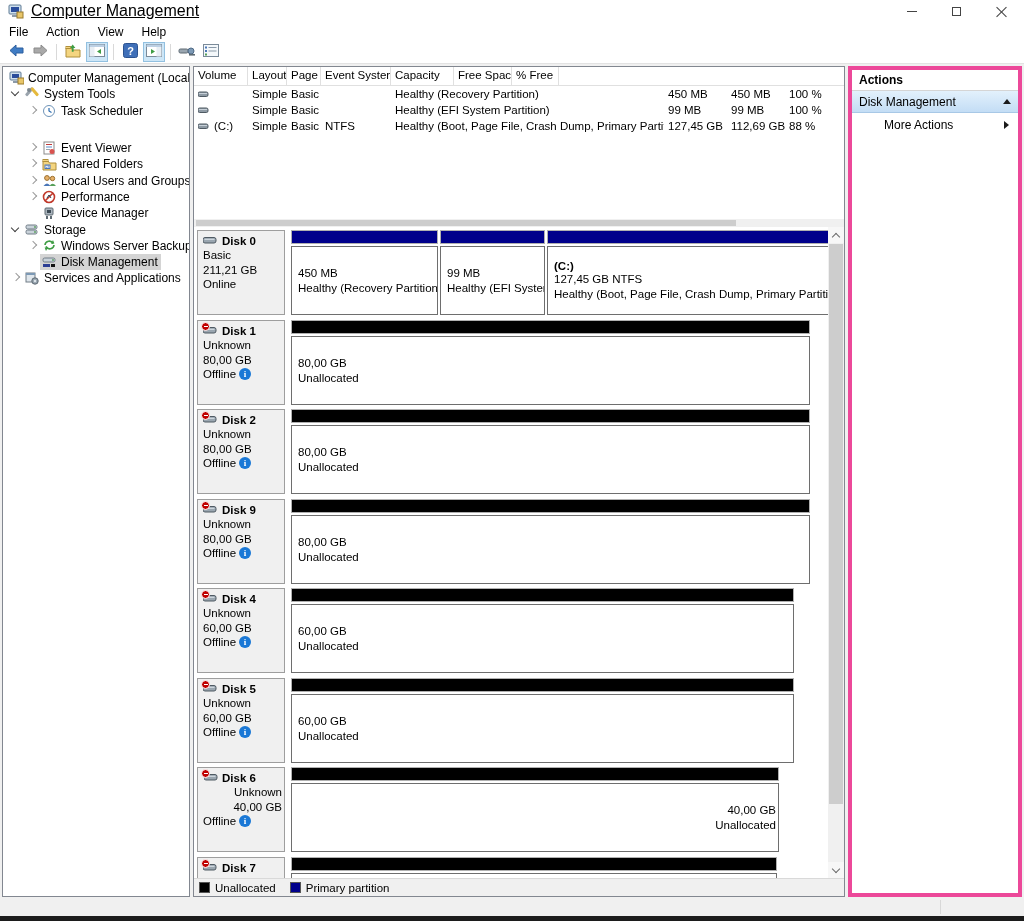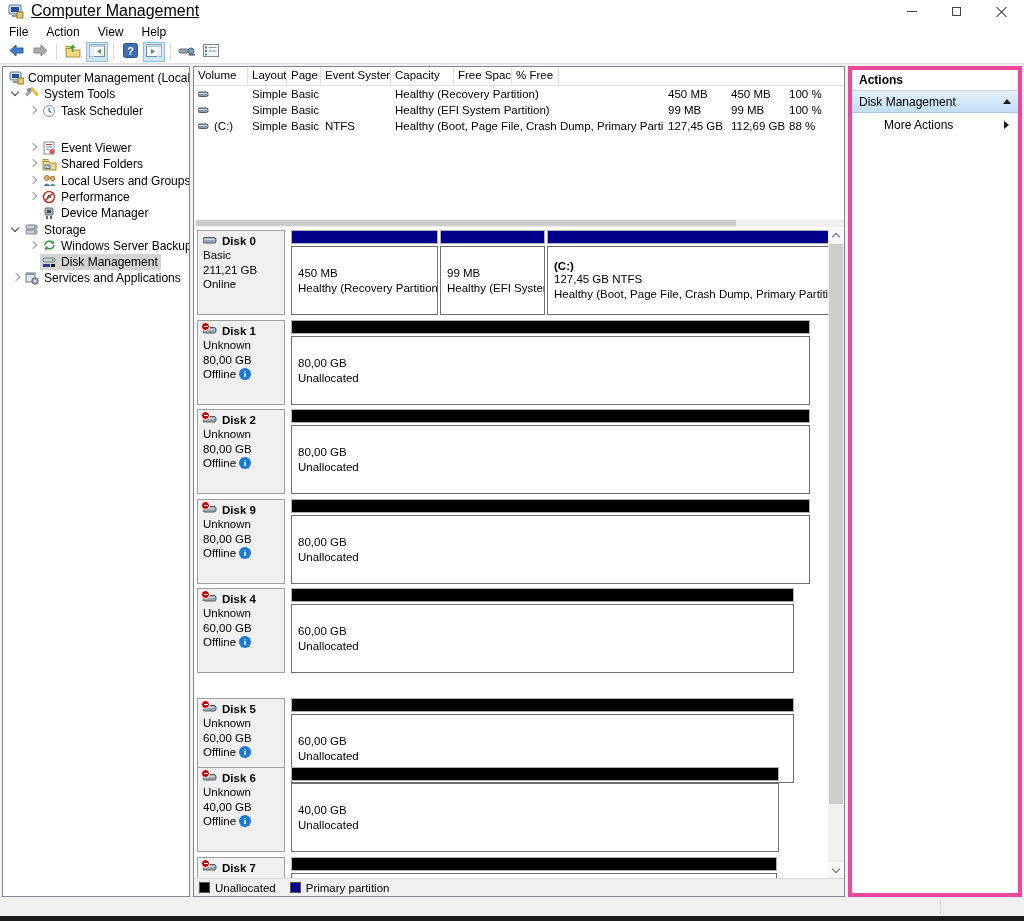--- a/index.html
+++ b/index.html
@@ -564,21 +564,21 @@
         <div class="parts">
           <div class="part" style="left: 3px; width: 503px;">
             <div class="part-head unallocated"></div>
             <div class="part-body">
               <div class="pb-line">60,00 GB</div>
               <div class="pb-line">Unallocated</div>
             </div>
           </div>
         </div>
       </div>
-      <div class="disk-row" style="top: 471px;">
+      <div class="disk-row" style="top: 451px;">
         <div class="disk-label">
           <div class="dl-line1">
             <span class="dl-ic"><svg width="16" height="11" viewBox="0 0 16 11">
                 <rect x="0" y="2.5" width="13" height="5.5" rx="2" fill="#9aa6b0" stroke="#4f5a63"></rect>
                 <rect x="1.5" y="3.8" width="10" height="1.2" fill="#ccd5dc"></rect>
               </svg><span class="offline-badge"></span></span>
             <span>Disk 5</span>
           </div>
           <div class="dl-text">Unknown</div>
           <div class="dl-text">60,00 GB</div>
@@ -590,21 +590,21 @@
         <div class="parts">
           <div class="part" style="left: 3px; width: 503px;">
             <div class="part-head unallocated"></div>
             <div class="part-body">
               <div class="pb-line">60,00 GB</div>
               <div class="pb-line">Unallocated</div>
             </div>
           </div>
         </div>
       </div>
-      <div class="disk-row" style="top: 540px;">
+      <div class="disk-row" style="top: 540px; text-align: right;">
         <div class="disk-label">
           <div class="dl-line1">
             <span class="dl-ic"><svg width="16" height="11" viewBox="0 0 16 11">
                 <rect x="0" y="2.5" width="13" height="5.5" rx="2" fill="#9aa6b0" stroke="#4f5a63"></rect>
                 <rect x="1.5" y="3.8" width="10" height="1.2" fill="#ccd5dc"></rect>
               </svg><span class="offline-badge"></span></span>
             <span>Disk 6</span>
           </div>
           <div class="dl-text">Unknown</div>
           <div class="dl-text">40,00 GB</div>

